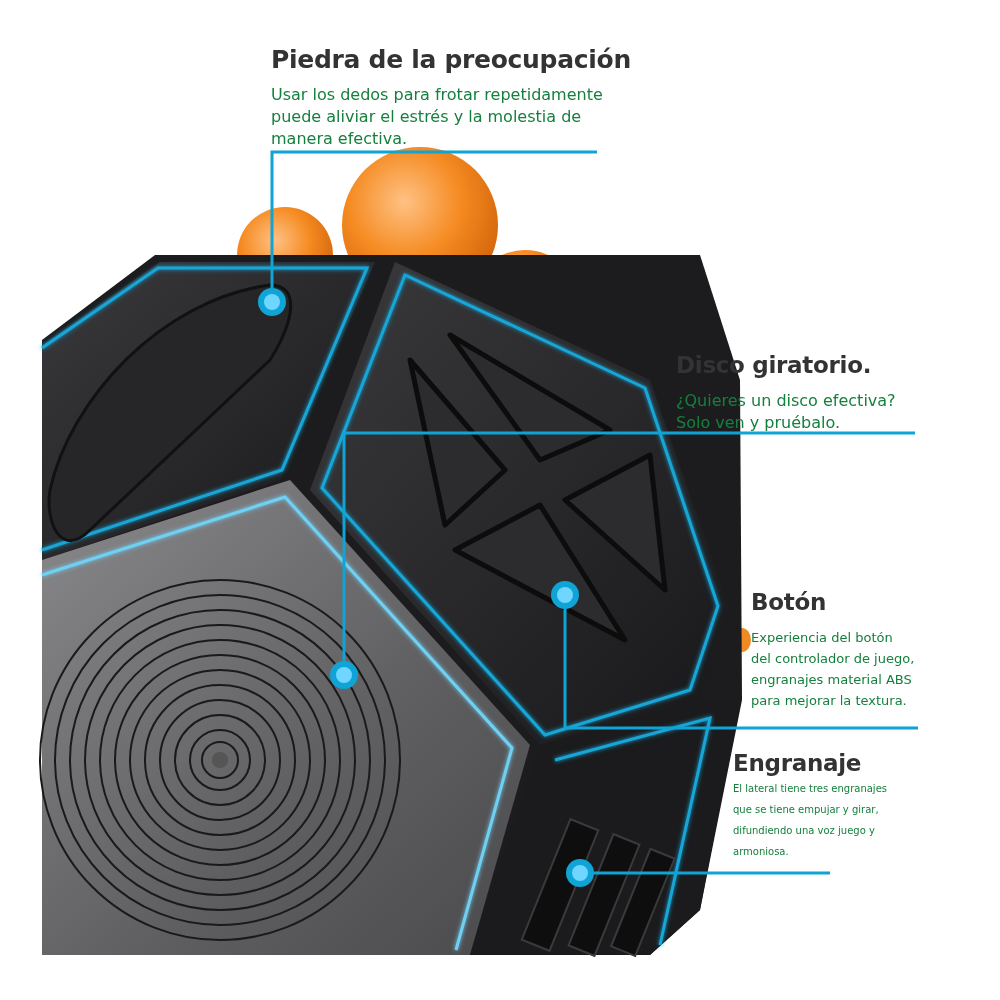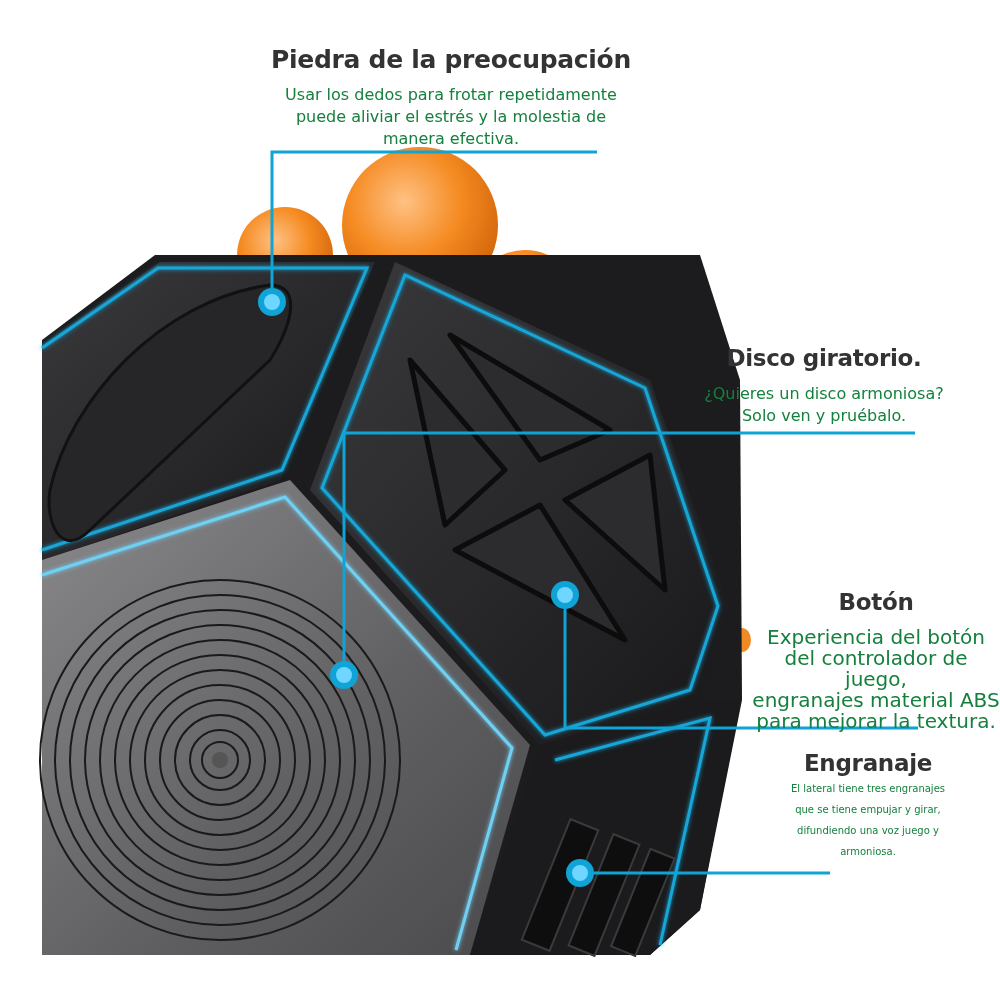--- a/index.html
+++ b/index.html
@@ -1,30 +1,30 @@
 <!DOCTYPE html>
 <html><head>
 <meta charset="utf-8">
 <style>
   html, body { margin:0; padding:0; }
   body { width:1000px; height:1000px; background:#ffffff; position:relative; overflow:hidden;
          font-family:"DejaVu Sans","Liberation Sans",sans-serif; color:#333333; }
   .art { position:absolute; left:0; top:0; width:1000px; height:1000px; }
-  .callout { position:absolute;text-align:center; }
+  .callout { position:absolute; }
   .callout h2 { margin:0; font-weight:bold; color:#333333; letter-spacing:-0.3px; }
   .callout p { margin:0; color:#15803d; }
   #c1 { left:271px; top:44px; width:360px; }
   #c1 h2 { font-size:25px; line-height:32px; }
   #c1 p { font-size:16px; line-height:22px; margin-top:8px; }
-  #c2 { left:676px; top:343px; width:260px;margin-left:18px; }
+  #c2 { left:676px; top:350px; width:260px; }
   #c2 h2 { font-size:23px; line-height:30px; }
   #c2 p { font-size:16px; line-height:22px; margin-top:10px; }
   #c3 { left:743px; top:587px; width:250px;padding-left:8px; }
   #c3 h2 { font-size:23px; line-height:30px; }
-  #c3 p { font-size:20px; line-height:21px; margin-top:10px; }
+  #c3 p { font-size:13px; line-height:21px; margin-top:10px; }
   #c4 { left:733px; top:748px; width:270px; }
   #c4 h2 { font-size:23px; line-height:30px; }
   #c4 p { font-size:10px; line-height:21px; margin-top:0; }
 </style>
 </head>
 <body>
 
 <svg class="art" viewBox="0 0 1000 1000" xmlns="http://www.w3.org/2000/svg">
   <defs>
     <radialGradient id="ball" cx="40%" cy="35%" r="65%">
@@ -140,21 +140,21 @@
   <p>
     <span>Usar los dedos para frotar repetidamente</span><br>
     <span>puede aliviar el estrés y la molestia de</span><br>
     <span>manera efectiva.</span>
   </p>
 </div>
 
 <div class="callout" id="c2">
   <h2>Disco giratorio.</h2>
   <p>
-    <span>¿Quieres un disco armoniosa?</span><br>
+    <span>¿Quieres un disco efectiva?</span><br>
     <span>Solo ven y pruébalo.</span>
   </p>
 </div>
 
 <div class="callout" id="c3">
   <h2>Botón</h2>
   <p>
     <span>Experiencia del botón</span><br>
     <span>del controlador de juego,</span><br>
     <span>engranajes material ABS</span><br>

